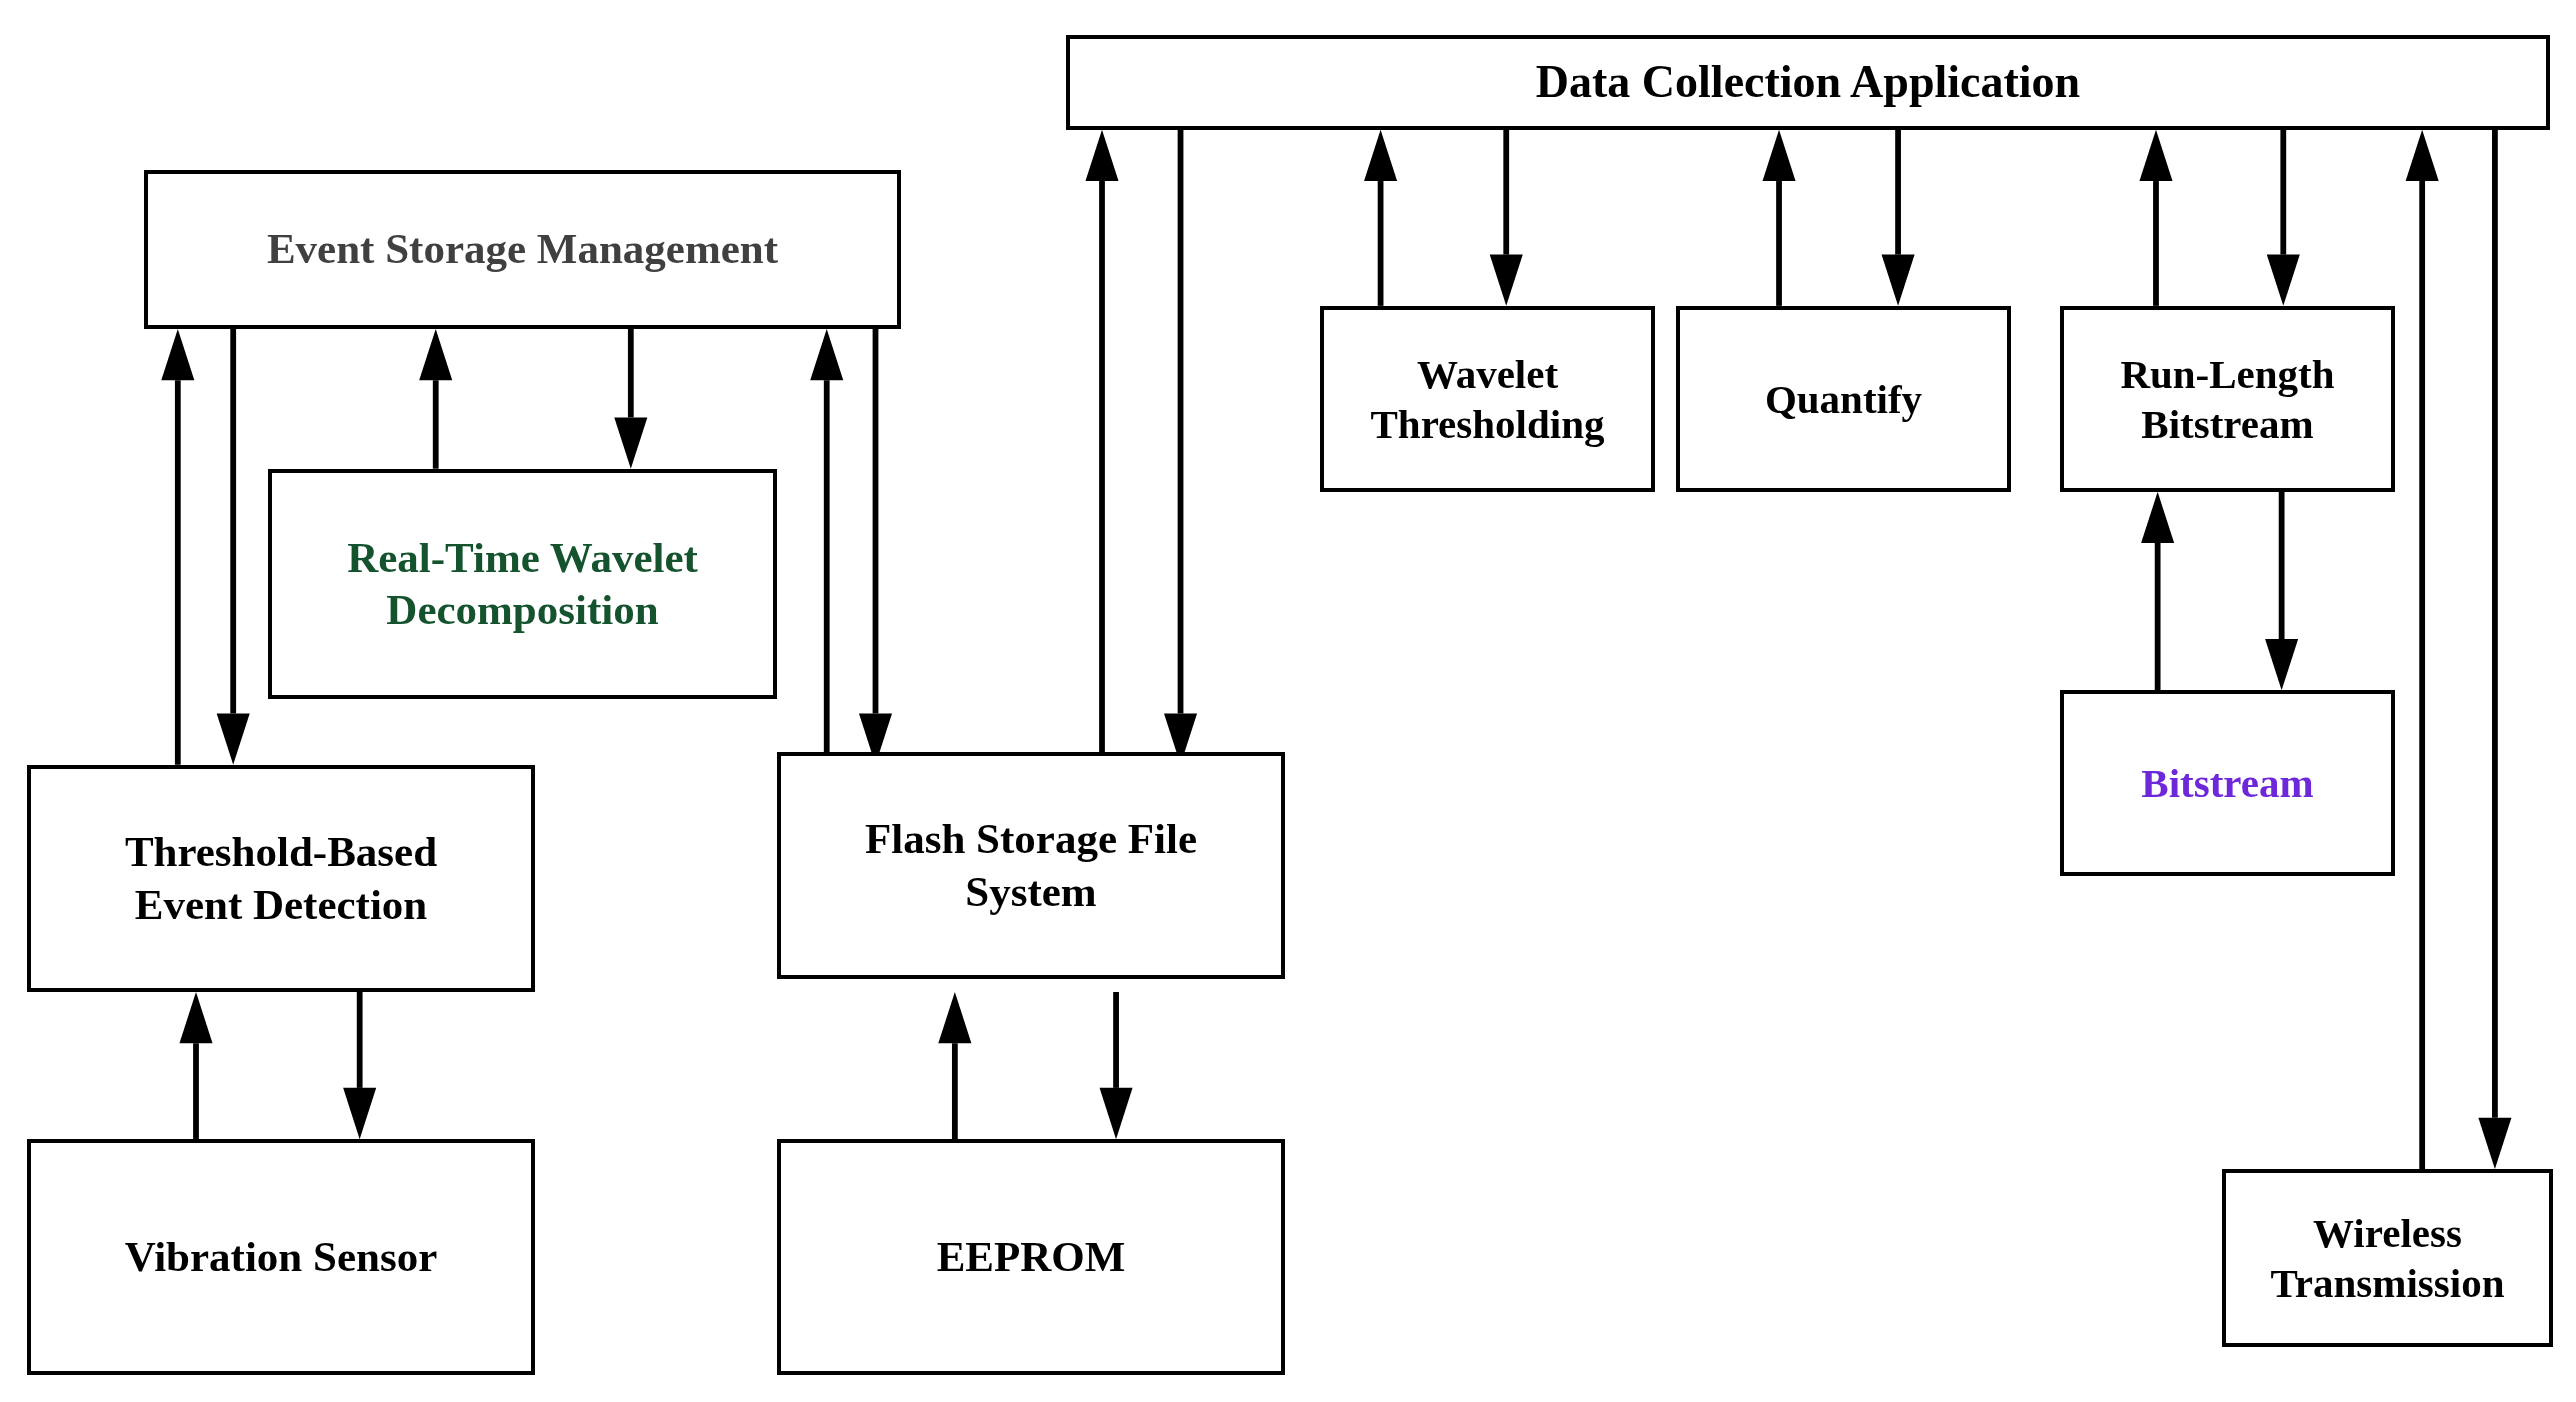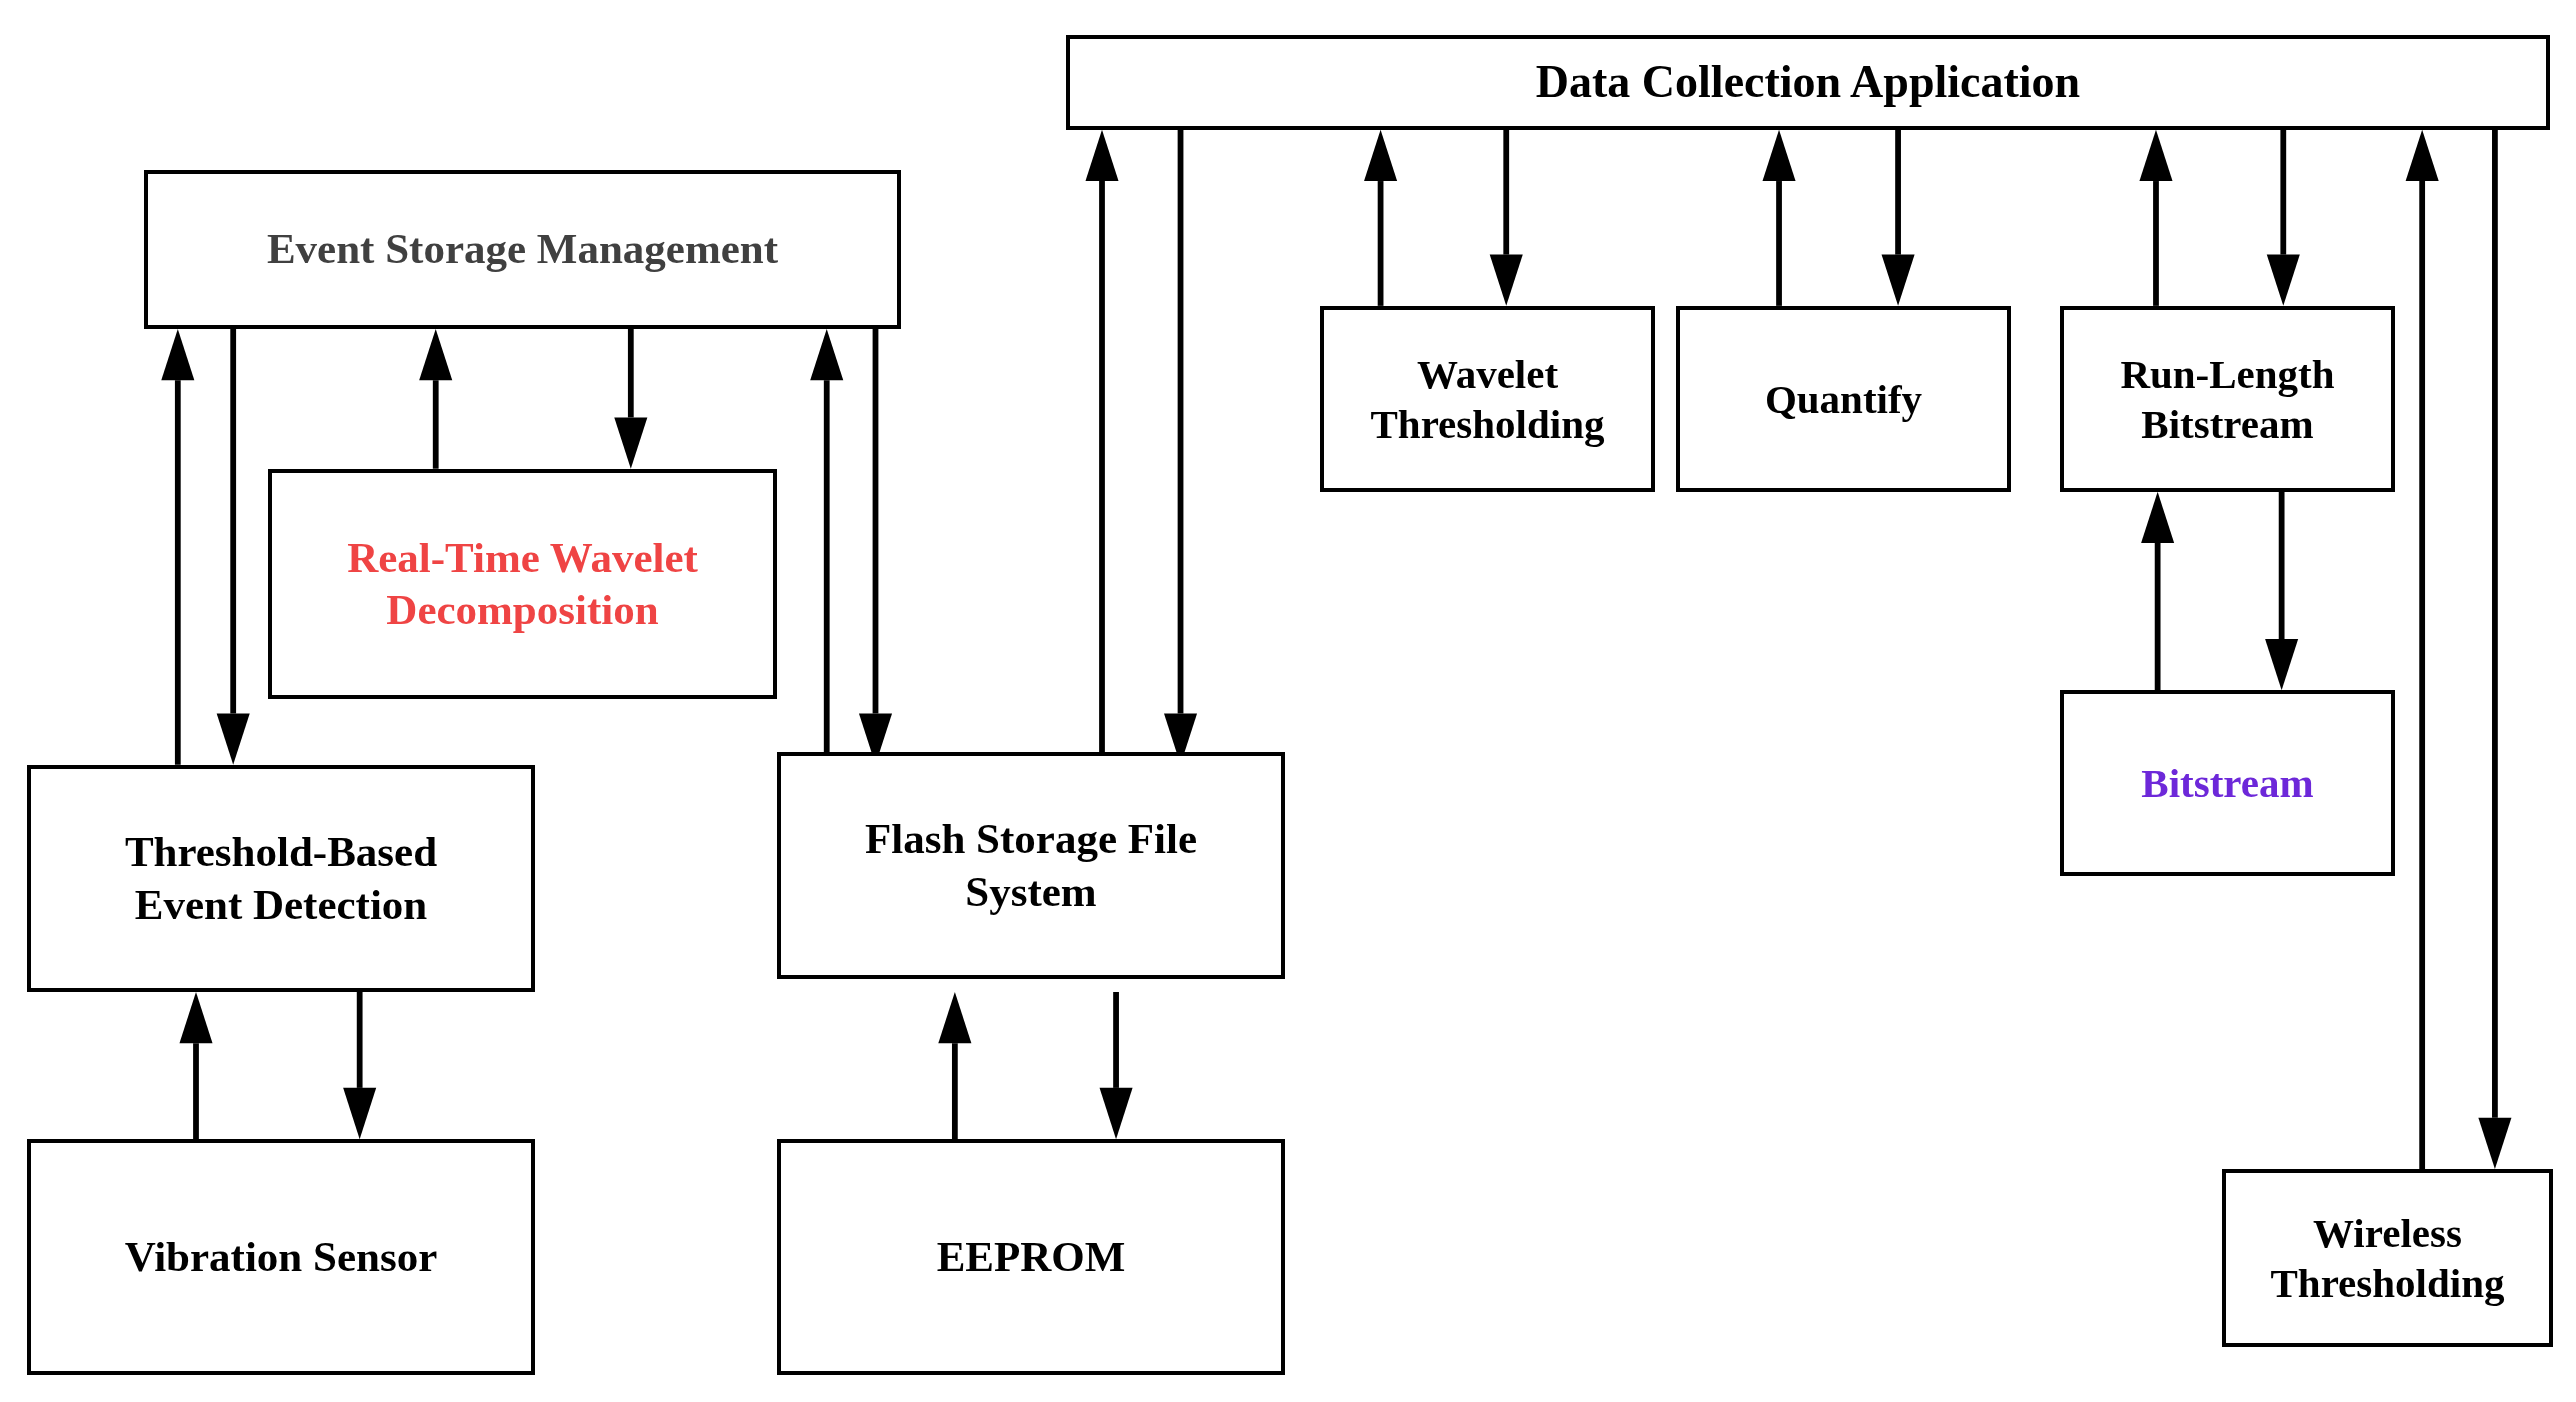--- a/index.html
+++ b/index.html
@@ -137,21 +137,21 @@
         <line x1="3018" y1="157" x2="3018" y2="1352" stroke="#000000" stroke-width="7"></line>
         <polygon points="3018,1414 2998,1352 3038,1352" fill="#000000"></polygon>
       </g>
     </svg>
 <div class="node" style="left: 1066px; top: 35px; width: 1484px; height: 95px; font-size: 46px; border-color: rgb(0, 0, 0); color: rgb(0, 0, 0); text-align: center;">
       <span class="lbl">Data Collection Application</span>
     </div>
     <div class="node" style="left: 144px; top: 170px; width: 757px; height: 159px; font-size: 43px; border-color: rgb(0, 0, 0); color: #404040;">
       <span class="lbl">Event Storage Management</span>
     </div>
-    <div class="node" style="left: 268px; top: 469px; width: 509px; height: 230px; font-size: 43px; border-color: rgb(0, 0, 0); color: #ef4444;">
+    <div class="node" style="left: 268px; top: 469px; width: 509px; height: 230px; font-size: 43px; border-color: rgb(0, 0, 0); color: #14532d;">
       <span class="lbl">Real-Time Wavelet
 Decomposition</span>
     </div>
     <div class="node" style="left: 27px; top: 765px; width: 508px; height: 227px; font-size: 43px; border-color: rgb(0, 0, 0); color: rgb(0, 0, 0);">
       <span class="lbl">Threshold-Based
 Event Detection</span>
     </div>
     <div class="node" style="left: 27px; top: 1139px; width: 508px; height: 236px; font-size: 43px; border-color: rgb(0, 0, 0); color: rgb(0, 0, 0);">
       <span class="lbl">Vibration Sensor</span>
     </div>
@@ -171,16 +171,16 @@
     </div>
     <div class="node" style="left: 2060px; top: 306px; width: 335px; height: 186px; font-size: 41px; border-color: rgb(0, 0, 0); color: rgb(0, 0, 0);">
       <span class="lbl">Run-Length
 Bitstream</span>
     </div>
     <div class="node" style="left: 2060px; top: 690px; width: 335px; height: 186px; font-size: 41px; border-color: rgb(0, 0, 0); color: #6d28d9;">
       <span class="lbl">Bitstream</span>
     </div>
     <div class="node" style="left: 2222px; top: 1169px; width: 331px; height: 178px; font-size: 41px; border-color: rgb(0, 0, 0); color: rgb(0, 0, 0);">
       <span class="lbl">Wireless
-Thresholding</span>
+Transmission</span>
     </div>
   </div>
 
 
 </body></html>

